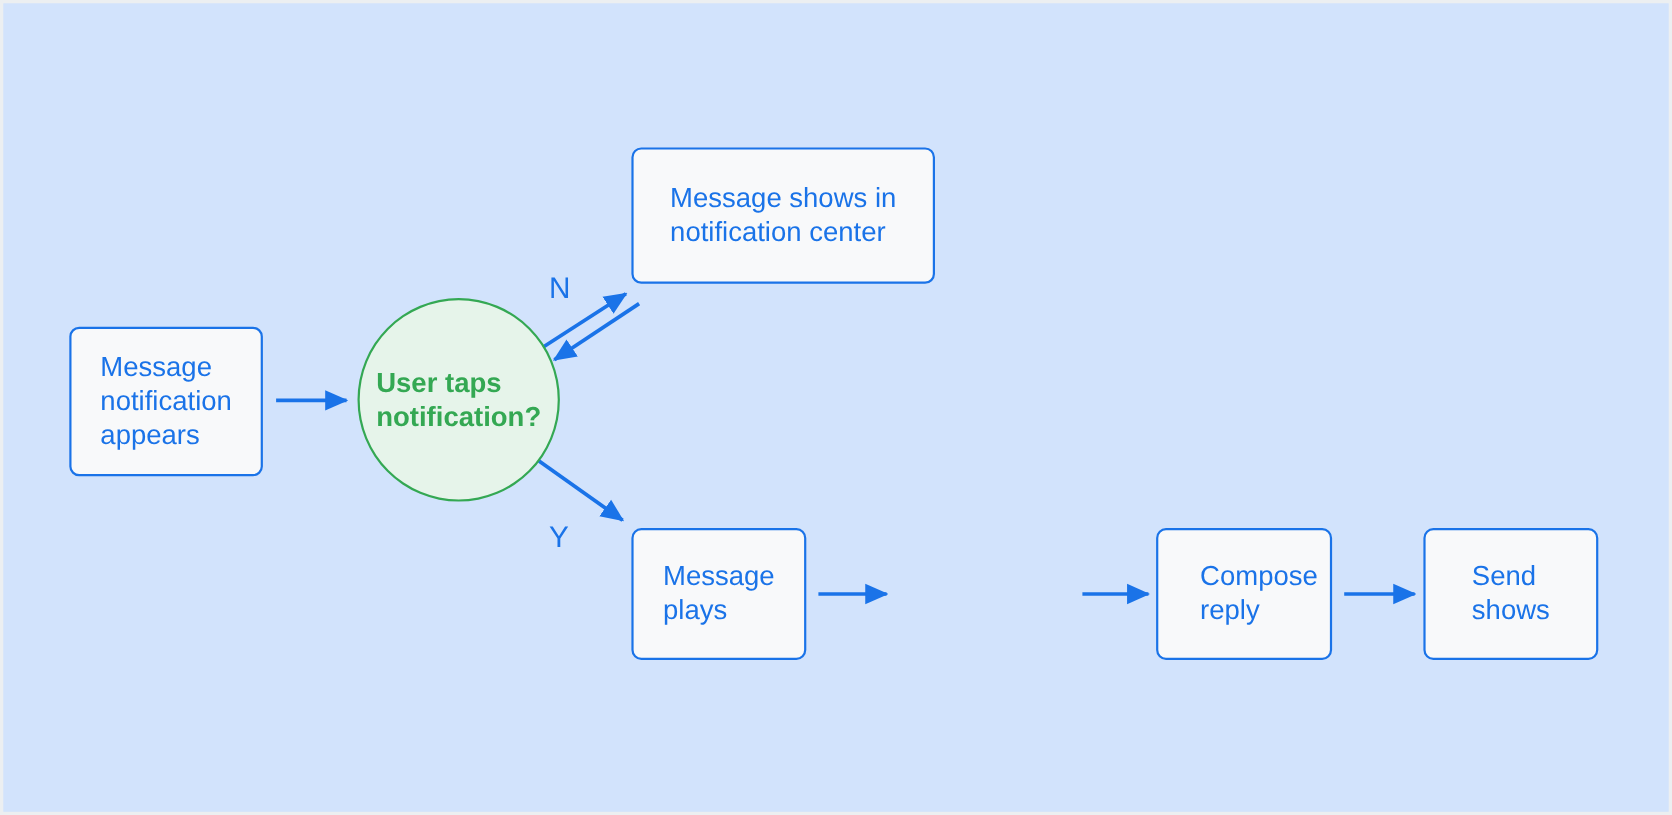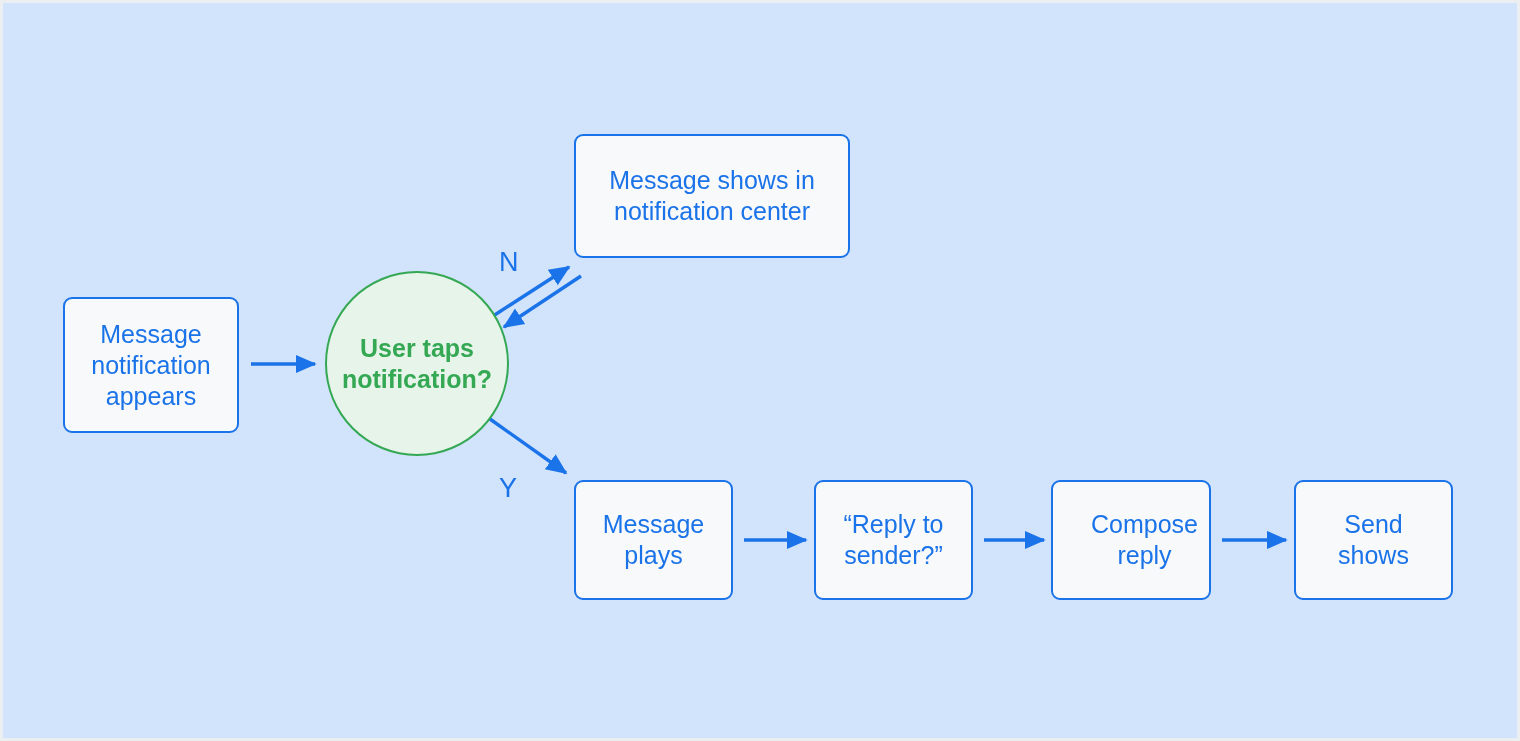--- a/index.html
+++ b/index.html
@@ -27,21 +27,20 @@
     width: 1520px;
     height: 741px;
     pointer-events: none;
   }
   .node {
     position: absolute;
     box-sizing: border-box;
     display: flex;
     align-items: center;
     justify-content: center;
-    text-align: center;
     line-height: 1.24;
     white-space: pre-line;
   }
   .node.process {
     background: #f8f9fa;
     border: 2px solid #1a73e8;
     border-radius: 9px;
     color: #1a73e8;
     font-size: 25px;
   }
@@ -102,24 +101,20 @@
   <div class="node process" style="left:571px; top:131px; width:276px; height:124px;">
     <span>Message shows in
 notification center</span>
   </div>
 
   <div class="node process" style="left:571px; top:477px; width:159px; height:120px;">
     <span>Message
 plays</span>
   </div>
 
-  <div class="node process" style="left:811px; top:477px; width:159px; height:120px;">
-    <span>“Reply to
-sender?”</span>
-  </div>
 
   <div class="node process" style="left:1048px; top:477px; width:160px; height:120px;padding-left:27px;">
     <span>Compose
 reply</span>
   </div>
 
   <div class="node process" style="left:1291px; top:477px; width:159px; height:120px;">
     <span>Send
 shows</span>
   </div>

